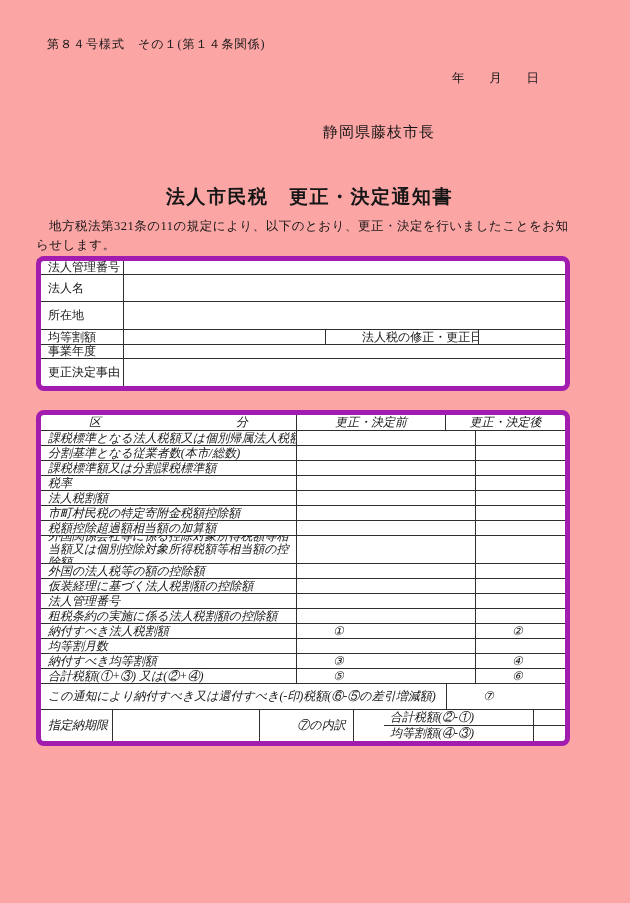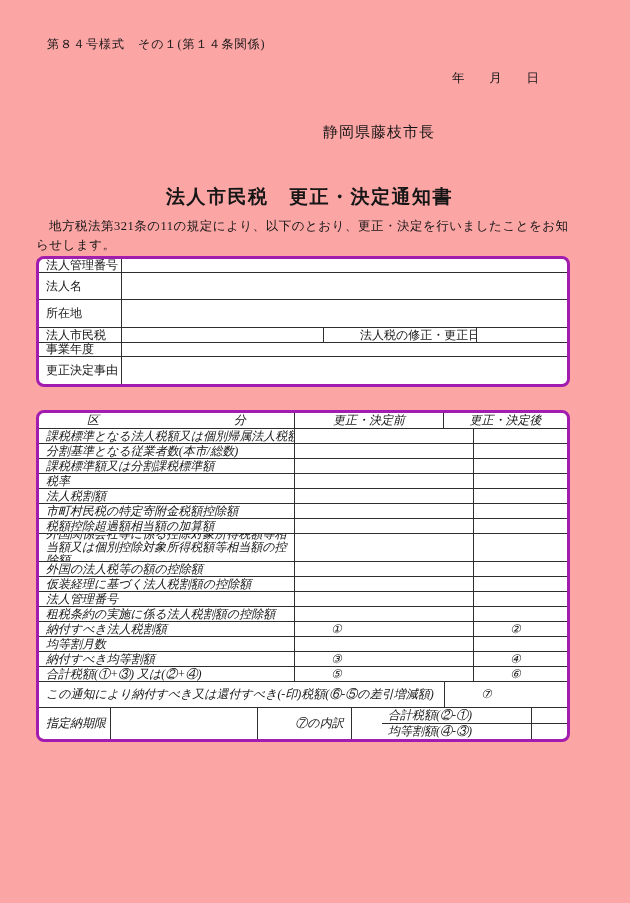--- a/index.html
+++ b/index.html
@@ -12,21 +12,21 @@
     color:#161616;
     font-family:"Liberation Serif","DejaVu Serif",serif;
   }
   .form-number { position:absolute; left:47px; top:36px; font-size:12px; letter-spacing:1px; }
   .date-line { position:absolute; left:452px; top:70px; width:87px; display:flex; justify-content:space-between; font-size:12.5px; }
   .issuer { position:absolute; left:323px; top:123px; font-size:15px; letter-spacing:1px; }
   .doc-title { position:absolute; left:0; top:184px; width:619px; text-align:center; font-size:19px; font-weight:600; letter-spacing:1.5px; }
   .intro { position:absolute; left:36px; top:217px; width:540px; font-size:12.5px; line-height:18.5px; letter-spacing:0.5px; }
 
   
-  .tbl { position:absolute; left:36px; width:534px; border:3px solid #a21caf; border-radius:8px; overflow:hidden; font-size:12px; background:#fff; }
+  .tbl { position:absolute; left:36px; width:534px; border:5px solid #a21caf; border-radius:8px; overflow:hidden; font-size:12px; background:#fff; }
   .cell { display:flex; align-items:center; overflow:hidden; white-space:nowrap; }
   .br { border-right:1px solid #2e2e2e; }
   .bt { border-top:1px solid #2e2e2e;gap:30px; }
 
   
   .info-table { top:256px; }
   .it-row { display:flex; }
   .it-label { width:83px; padding-left:7px; }
   .it-value { flex:1; padding-left:6px; }
   .it-value-s { width:172px; padding-left:6px; }
@@ -89,21 +89,21 @@
     </div>
     <div class="it-row h27 bt">
       <div class="cell it-label br">法人名</div>
       <div class="cell it-value"></div>
     </div>
     <div class="it-row h28 bt">
       <div class="cell it-label br">所在地</div>
       <div class="cell it-value"></div>
     </div>
     <div class="it-row h15 bt">
-      <div class="cell it-label br">法人市民税</div>
+      <div class="cell it-label br">均等割額</div>
       <div class="cell it-value-s br"></div>
       <div class="cell it-label2 br">法人税の修正・更正日</div>
       <div class="cell it-value"></div>
     </div>
     <div class="it-row h14 bt">
       <div class="cell it-label br">事業年度</div>
       <div class="cell it-value"></div>
     </div>
     <div class="it-row h28 bt">
       <div class="cell it-label br">更正決定事由</div>

